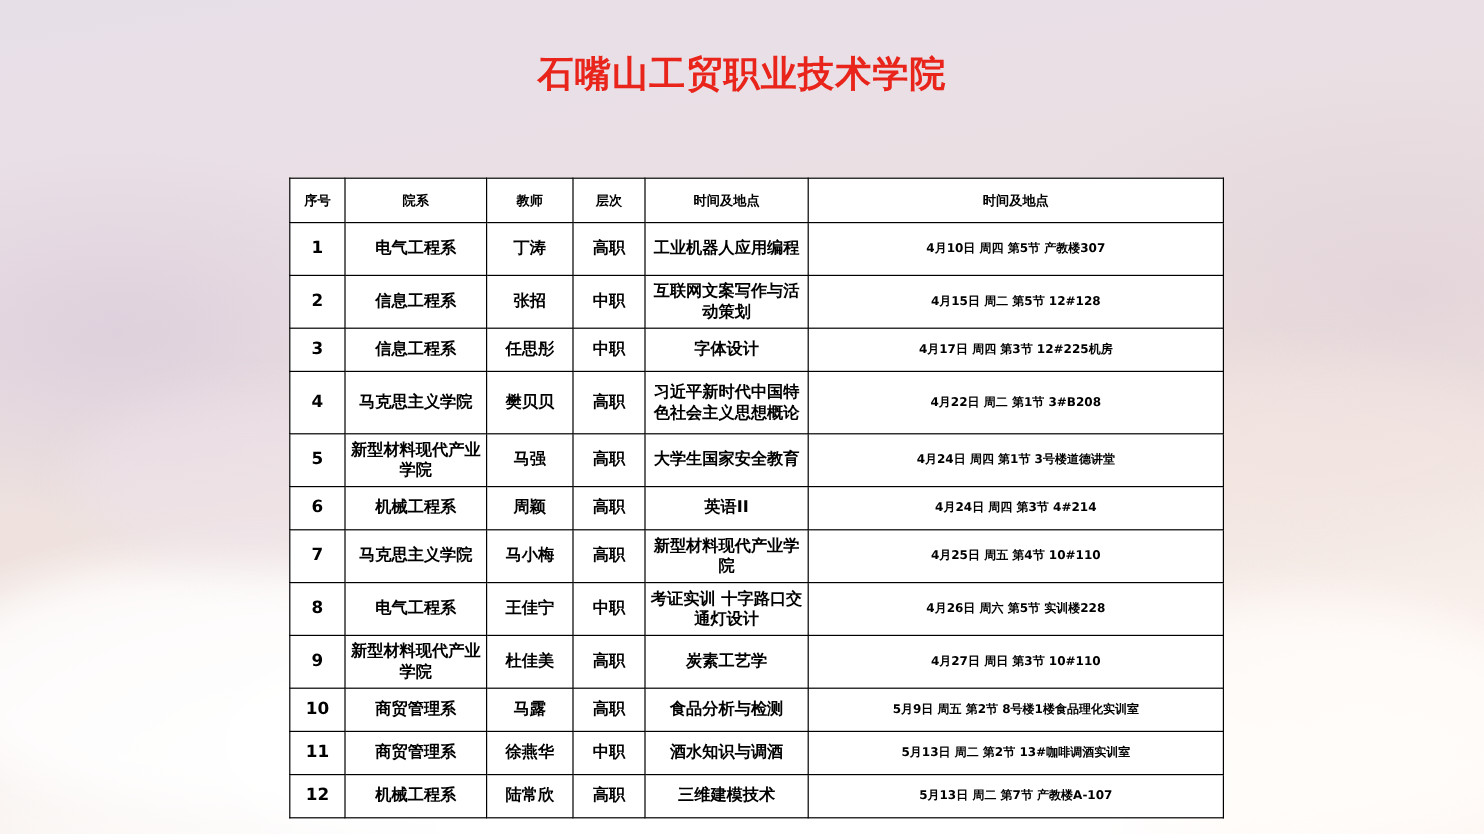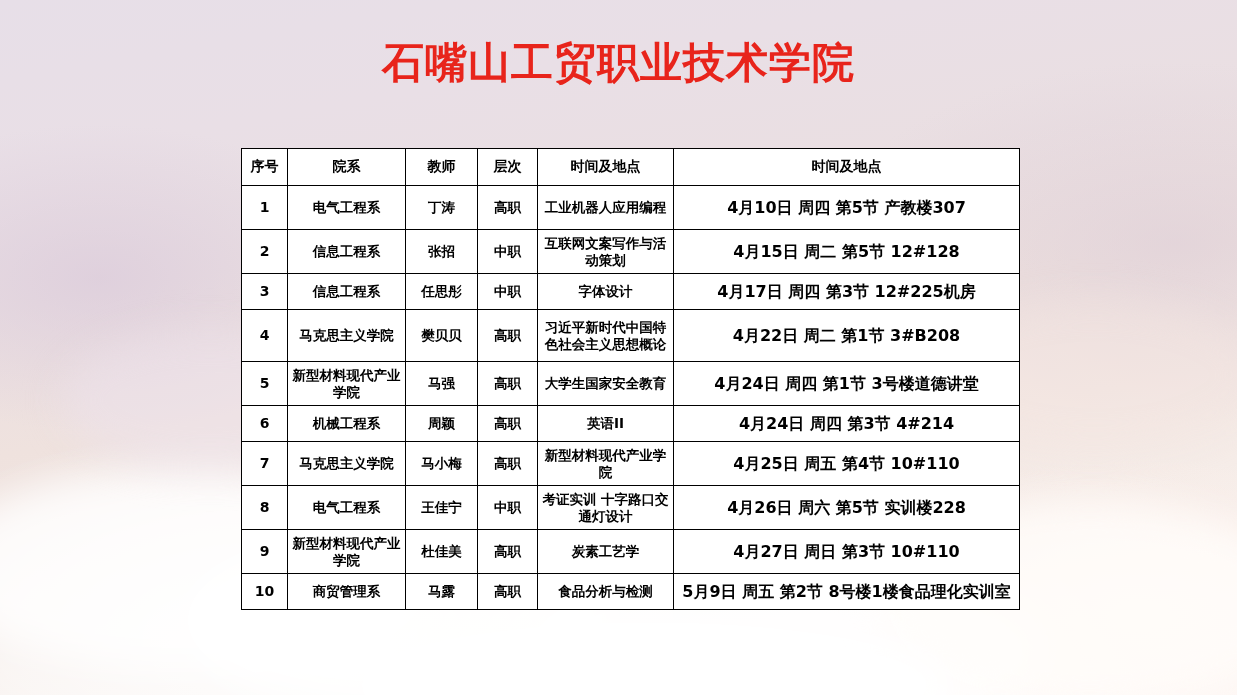--- a/index.html
+++ b/index.html
@@ -45,21 +45,21 @@
     position: absolute;
     top: 40px;
     left: 0;
     width: 1237px;
     text-align: center;
     z-index: 5;
   }
   .title-line {
     font-family: "DejaVu Sans", "Liberation Sans", sans-serif;
     font-weight: bold;
-    font-size: 42px;
+    font-size: 30px;
     line-height: 45px;
     color: #e8241b;
     letter-spacing: 1px;
     white-space: nowrap;
   }
 
   #table-wrap {
     position: absolute;
     left: 241px;
     top: 148px;
@@ -75,40 +75,40 @@
   table td, table th {
     border: 1px solid #000000;
     text-align: center;
     vertical-align: middle;
     font-family: "DejaVu Sans", "Liberation Sans", sans-serif;
     font-weight: bold;
     color: #000000;
     padding: 3px 2px;
   }
   thead td {
-    font-size: 14px;
+    font-size: 11px;
     height: 30px;
   }
   tbody td {
     font-size: 13.5px;
     line-height: 17px;
   }
   tbody tr { height: 36px; }
   tbody tr.tall { height: 52px; }
   tbody tr.mid { height: 44px; }
 
   col.c-no    { width: 46px; }
   col.c-dept  { width: 118px; }
   col.c-teach { width: 72px; }
   col.c-level { width: 60px; }
   col.c-course{ width: 136px; }
   col.c-time  { width: 346px; }
 
   td.no-cell { font-size: 14px; }
-  td.time-cell { font-size: 16px; }
+  td.time-cell { font-size: 10px; }
 </style>
 </head>
 <body>
 
 <div id="slide">
   <div class="cloud c1"></div>
   <div class="cloud c2"></div>
   <div class="cloud c3"></div>
   <div class="cloud c4"></div>
   <div class="cloud c5"></div>
@@ -213,16 +213,32 @@
           <td class="time-cell">4月27日 周日 第3节 10#110</td>
         </tr>
         <tr>
           <td class="no-cell">10</td>
           <td>商贸管理系</td>
           <td>马露</td>
           <td>高职</td>
           <td>食品分析与检测</td>
           <td class="time-cell">5月9日 周五 第2节 8号楼1楼食品理化实训室</td>
         </tr>
+        <tr>
+          <td class="no-cell">11</td>
+          <td>商贸管理系</td>
+          <td>徐燕华</td>
+          <td>中职</td>
+          <td>酒水知识与调酒</td>
+          <td class="time-cell">5月13日 周二 第2节 13#咖啡调酒实训室</td>
+        </tr>
+        <tr>
+          <td class="no-cell">12</td>
+          <td>机械工程系</td>
+          <td>陆常欣</td>
+          <td>高职</td>
+          <td>三维建模技术</td>
+          <td class="time-cell">5月13日 周二 第7节 产教楼A-107</td>
+        </tr>
       </tbody>
     </table>
   </div>
 </div>
 
 </body></html>

